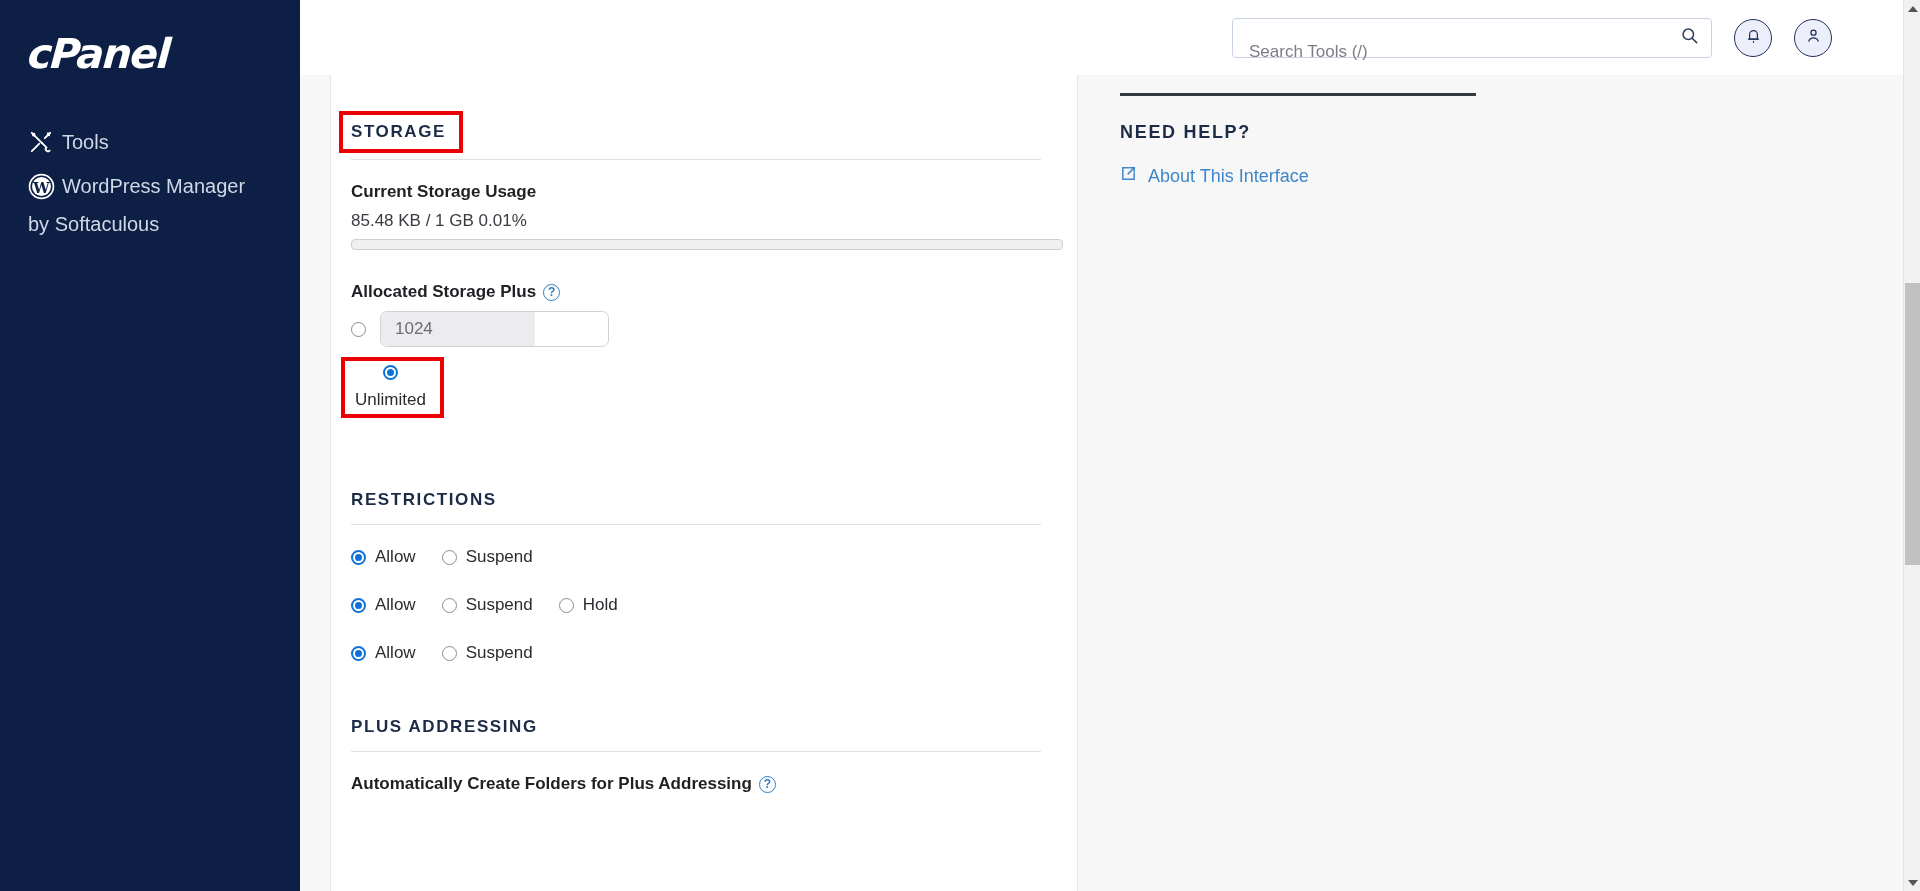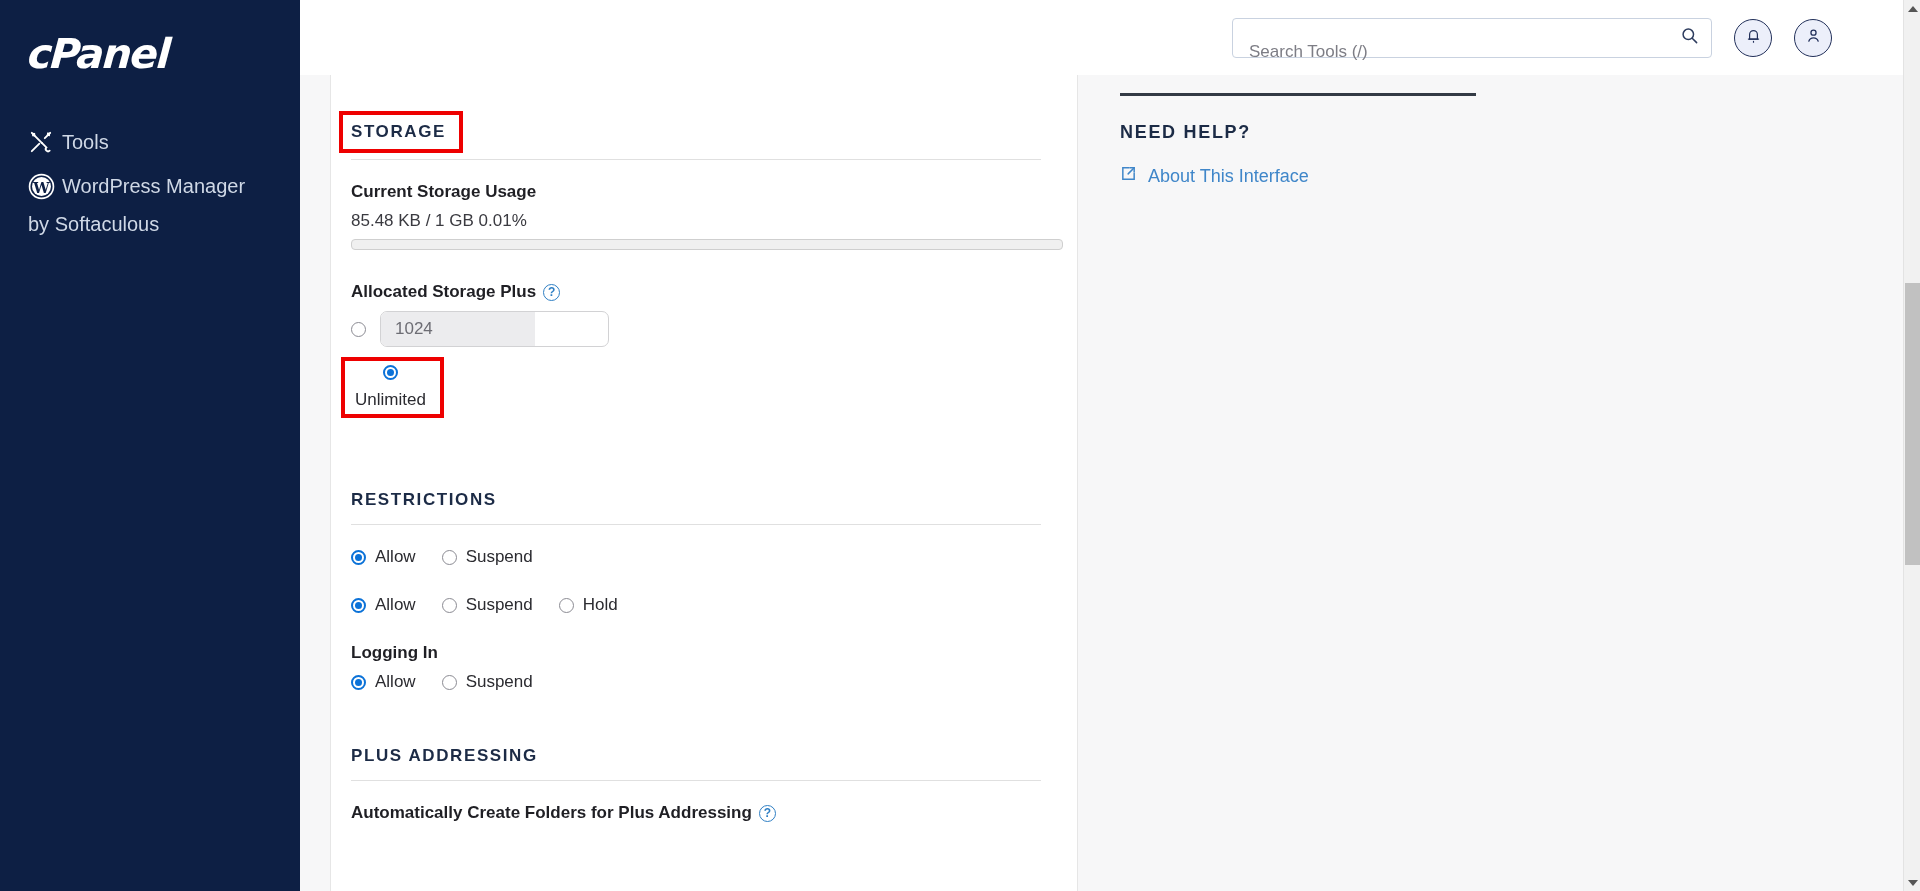--- a/index.html
+++ b/index.html
@@ -517,21 +517,20 @@
                   <span class="radio"></span>
                   <span>Suspend</span>
                 </label>
                 <label class="radio-line">
                   <span class="radio"></span>
                   <span>Hold</span>
                 </label>
               </div>
             </div>
             <div>
-              <div class="field-label">Logging In</div>
               <div class="radio-row">
                 <label class="radio-line">
                   <span class="radio on"></span>
                   <span>Allow</span>
                 </label>
                 <label class="radio-line">
                   <span class="radio"></span>
                   <span>Suspend</span>
                 </label>
               </div>

